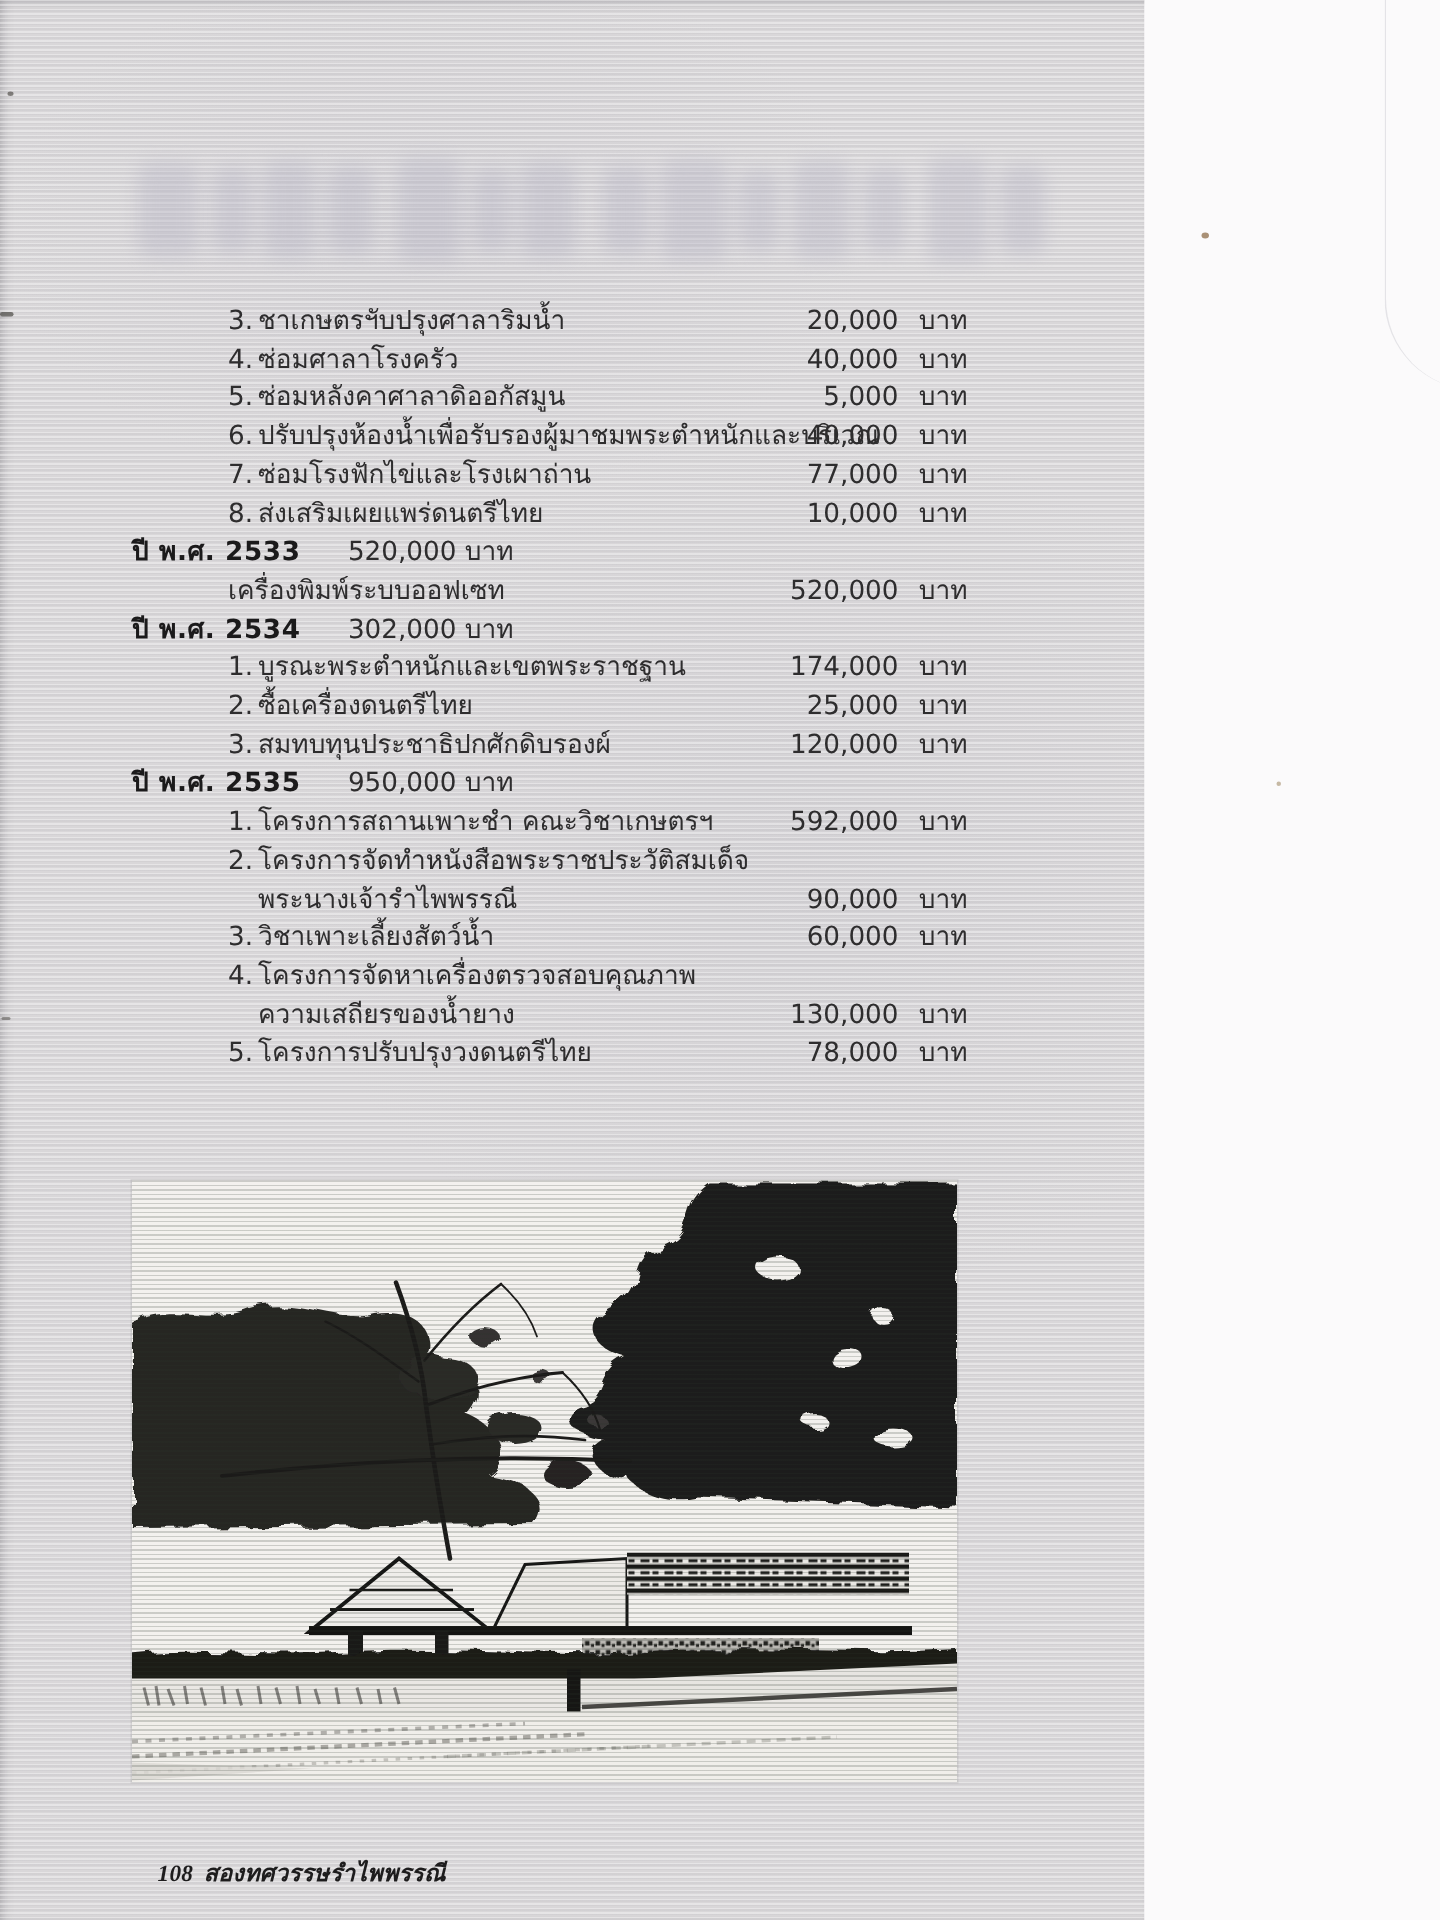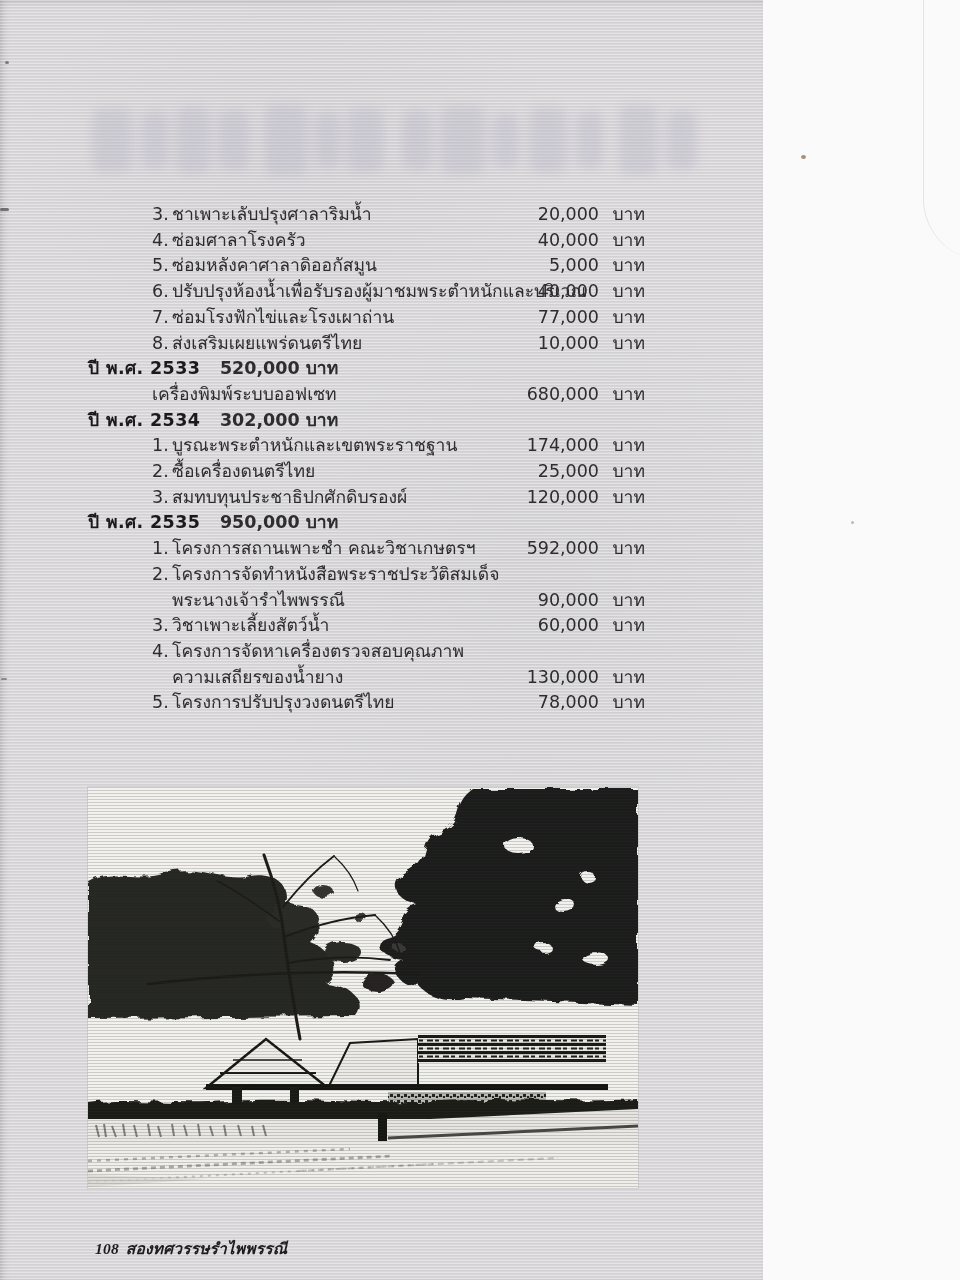--- a/index.html
+++ b/index.html
@@ -33,32 +33,32 @@
   .doc-list{position:absolute;left:88px;top:202px;width:557px;
     font-size:17.5px;color:#2e2d2e;}
   .item-row{position:relative;line-height:25.7px;}
   .item-row .num{position:absolute;left:64px;top:0;}
   .item-row .txt{display:inline-block;margin-left:84px;white-space:nowrap;}
   .item-row .line{margin-left:84px;white-space:nowrap;}
   .amt{position:absolute;right:46px;bottom:0;text-align:left;}
   .unit{position:absolute;right:0;bottom:0;}
   .year-row{position:relative;line-height:25.7px;white-space:nowrap;}
   .year-row .ylabel{font-weight:bold;color:#1b1a1b;letter-spacing:.4px;}
-  .year-row .ytotal{margin-left:14px;color:#2e2d2e;font-weight:bold;}
+  .year-row .ytotal{margin-left:26px;color:#2e2d2e;}
 
   
   .photo{position:absolute;left:88px;top:787px;width:550px;height:401px;
     outline:1px solid rgba(60,60,60,.10);background:#f3f1ef;}
   .photo-lines{position:absolute;left:0;top:0;width:100%;height:100%;pointer-events:none;
     background:repeating-linear-gradient(180deg,
       rgba(42,52,42,.20) 0px, rgba(42,52,42,.20) 1px,
       rgba(0,0,0,0) 1px, rgba(0,0,0,0) 3px);}
 
   
-  .footer{position:absolute;left:95px;top:1236px;font-family:"Liberation Serif","DejaVu Serif",serif;
+  .footer{position:absolute;left:105px;top:1236px;font-family:"Liberation Serif","DejaVu Serif",serif;
     font-style:italic;font-weight:bold;font-size:15.5px;color:#1d1c1d;letter-spacing:.2px;}
   .footer .pgnum{margin-right:7px;}
 
   
   .speck{position:absolute;border-radius:50%;}
 </style>
 </head>
 <body>
 
 <div class="page-scan">
@@ -78,21 +78,21 @@
     <i style="width:38px;height:66px;margin-right:9px"></i>
     <i style="width:28px;height:58px;margin-right:14px"></i>
     <i style="width:40px;height:70px;margin-right:9px"></i>
     <i style="width:30px;height:60px;"></i>
   </div>
 
   <div class="doc-list">
 
     <div class="item-row">
       <span class="num">3.</span>
-      <span class="txt">ชาเพาะเลับปรุงศาลาริมน้ำ</span>
+      <span class="txt">ชาเกษตรฯับปรุงศาลาริมน้ำ</span>
       <span class="amt">20,000</span>
       <span class="unit">บาท</span>
     </div>
     <div class="item-row">
       <span class="num">4.</span>
       <span class="txt">ซ่อมศาลาโรงครัว</span>
       <span class="amt">40,000</span>
       <span class="unit">บาท</span>
     </div>
     <div class="item-row">
@@ -121,21 +121,21 @@
     </div>
 
     <div class="year-row">
       <span class="ylabel">ปี พ.ศ. 2533</span>
       <span class="ytotal">520,000 บาท</span>
     </div>
 
     <div class="item-row">
       <span class="num"></span>
       <span class="txt" style="margin-left:64px">เครื่องพิมพ์ระบบออฟเซท</span>
-      <span class="amt">680,000</span>
+      <span class="amt">520,000</span>
       <span class="unit">บาท</span>
     </div>
 
     <div class="year-row">
       <span class="ylabel">ปี พ.ศ. 2534</span>
       <span class="ytotal">302,000 บาท</span>
     </div>
 
     <div class="item-row">
       <span class="num">1.</span>

